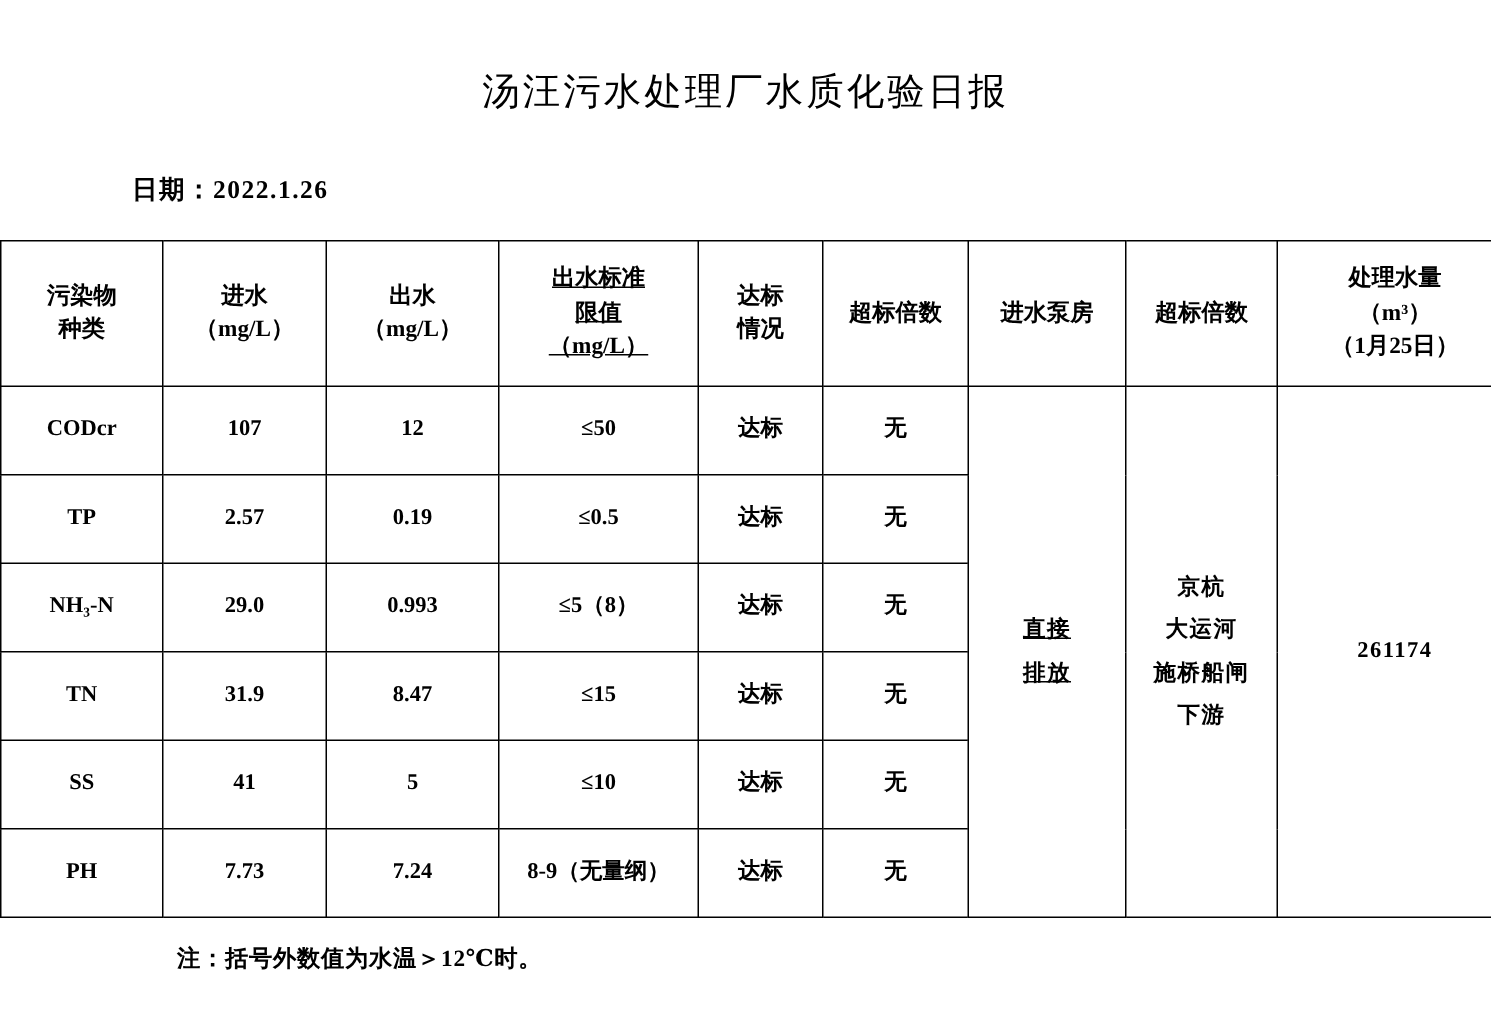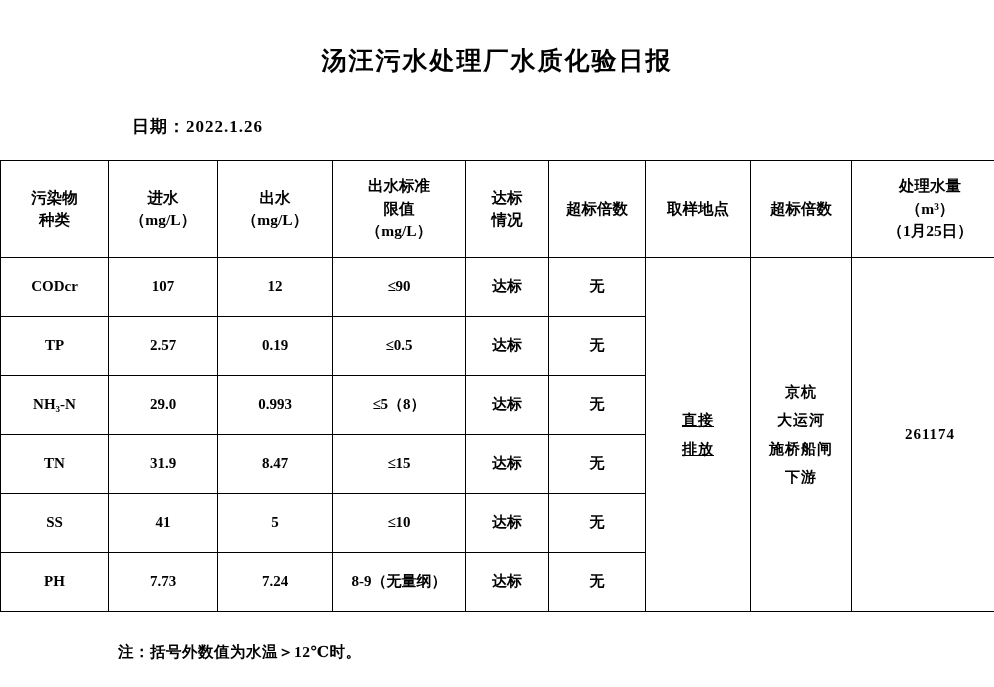--- a/index.html
+++ b/index.html
@@ -17,41 +17,40 @@
   }
   .page {
     width: 994px;
     height: 687px;
     position: relative;
     box-sizing: border-box;
   }
   .doc-title {
     text-align: center;
     font-size: 25px;
-    font-weight: bold;
+    font-weight: normal;
     letter-spacing: 2px;
     margin-top: 44px;
     font-family: "Liberation Serif", "DejaVu Serif", serif;
   }
   .meta-row {
     margin-top: 38px;
     padding: 0 56px 0 88px;
     display: flex;
     justify-content: space-between;
     align-items: baseline;
     font-size: 17px;
     font-weight: bold;
   }
   .meta-left {
     letter-spacing: 1px;
   }
   .meta-right {
     letter-spacing: 1px;
     margin-right: 38px;
-    margin-left: 44px;
   }
   table.report {
     border-collapse: collapse;
     margin: 22px auto 0 auto;
     width: 900px;
     table-layout: fixed;
   }
   table.report td, table.report th {
     border: 1px solid #000000;
     text-align: center;
@@ -68,40 +67,40 @@
   }
   table.report tbody td {
     height: 54px;
   }
   .hdr-line {
     display: block;
   }
   .col-pollutant { width: 103px; margin-top: 31px; }
   .col-in { width: 104px; }
   .col-out { width: 110px; }
-  .col-limit { width: 128px; }
+  .col-limit { width: 128px; text-decoration: underline; }
   .col-meet { width: 78px; }
   .col-exceed { width: 92px; }
   .col-mode { width: 100px; }
   .col-dest { width: 96px; }
   .col-volume { width: 152px; }
 
   .cell-mode, .cell-dest {
     font-size: 16px;
     letter-spacing: 1px;
   }
   .cell-dest .hdr-line { line-height: 1.9; }
   .cell-mode .hdr-line { line-height: 1.9; text-decoration: underline; }
   .cell-volume {
     font-size: 27px;
     font-weight: normal;
     letter-spacing: 1px;
   }
   .note {
-    margin-top: 30px;
+    margin-top: 17px;
     padding-left: 118px;
     font-size: 15.5px;
     font-weight: bold;
     letter-spacing: 0.5px;
   }
 </style>
 </head>
 <body>
 
 <div class="page">
@@ -133,38 +132,38 @@
           <span class="hdr-line">（mg/L）</span>
         </td>
         <td class="col-meet">
           <span class="hdr-line">达标</span>
           <span class="hdr-line">情况</span>
         </td>
         <td class="col-exceed">
           <span class="hdr-line">超标倍数</span>
         </td>
         <td class="col-mode">
-          <span class="hdr-line">取样地点</span>
+          <span class="hdr-line">进水泵房</span>
         </td>
         <td class="col-dest">
           <span class="hdr-line">超标倍数</span>
         </td>
         <td class="col-volume">
           <span class="hdr-line">处理水量</span>
           <span class="hdr-line">（m³）</span>
           <span class="hdr-line">（1月25日）</span>
         </td>
       </tr>
     </thead>
     <tbody>
       <tr>
         <td>CODcr</td>
         <td>107</td>
         <td>12</td>
-        <td>≤90</td>
+        <td>≤50</td>
         <td>达标</td>
         <td>无</td>
         <td class="cell-mode" rowspan="6">
           <span class="hdr-line">直接</span>
           <span class="hdr-line">排放</span>
         </td>
         <td class="cell-dest" rowspan="6">
           <span class="hdr-line">京杭</span>
           <span class="hdr-line">大运河</span>
           <span class="hdr-line">施桥船闸</span>

